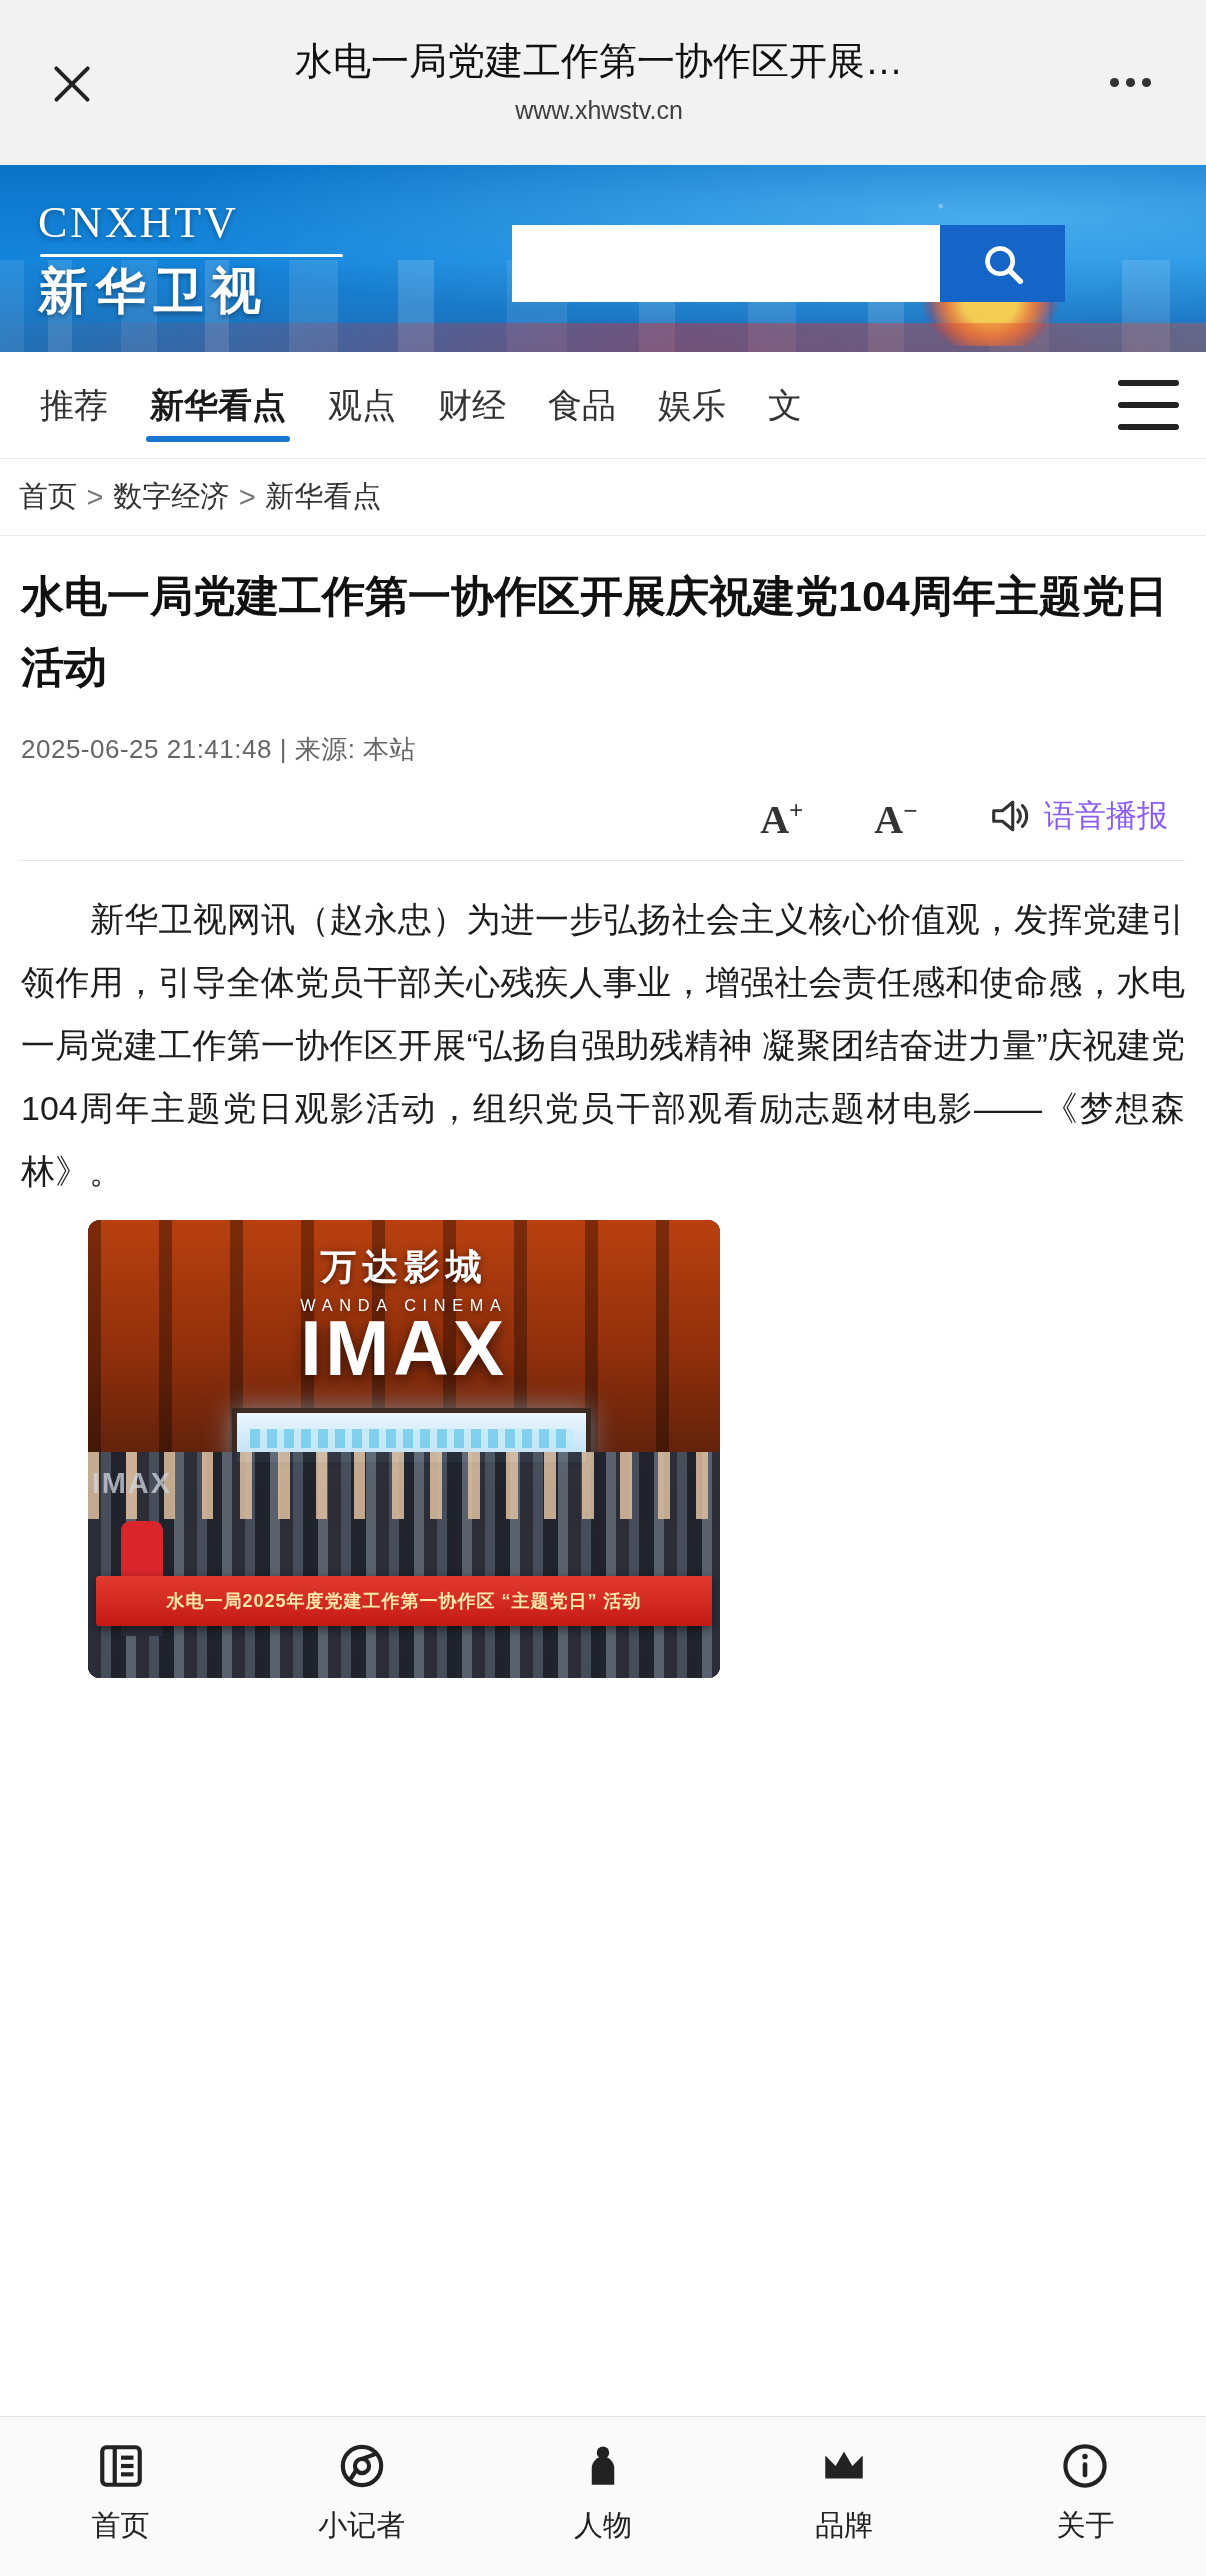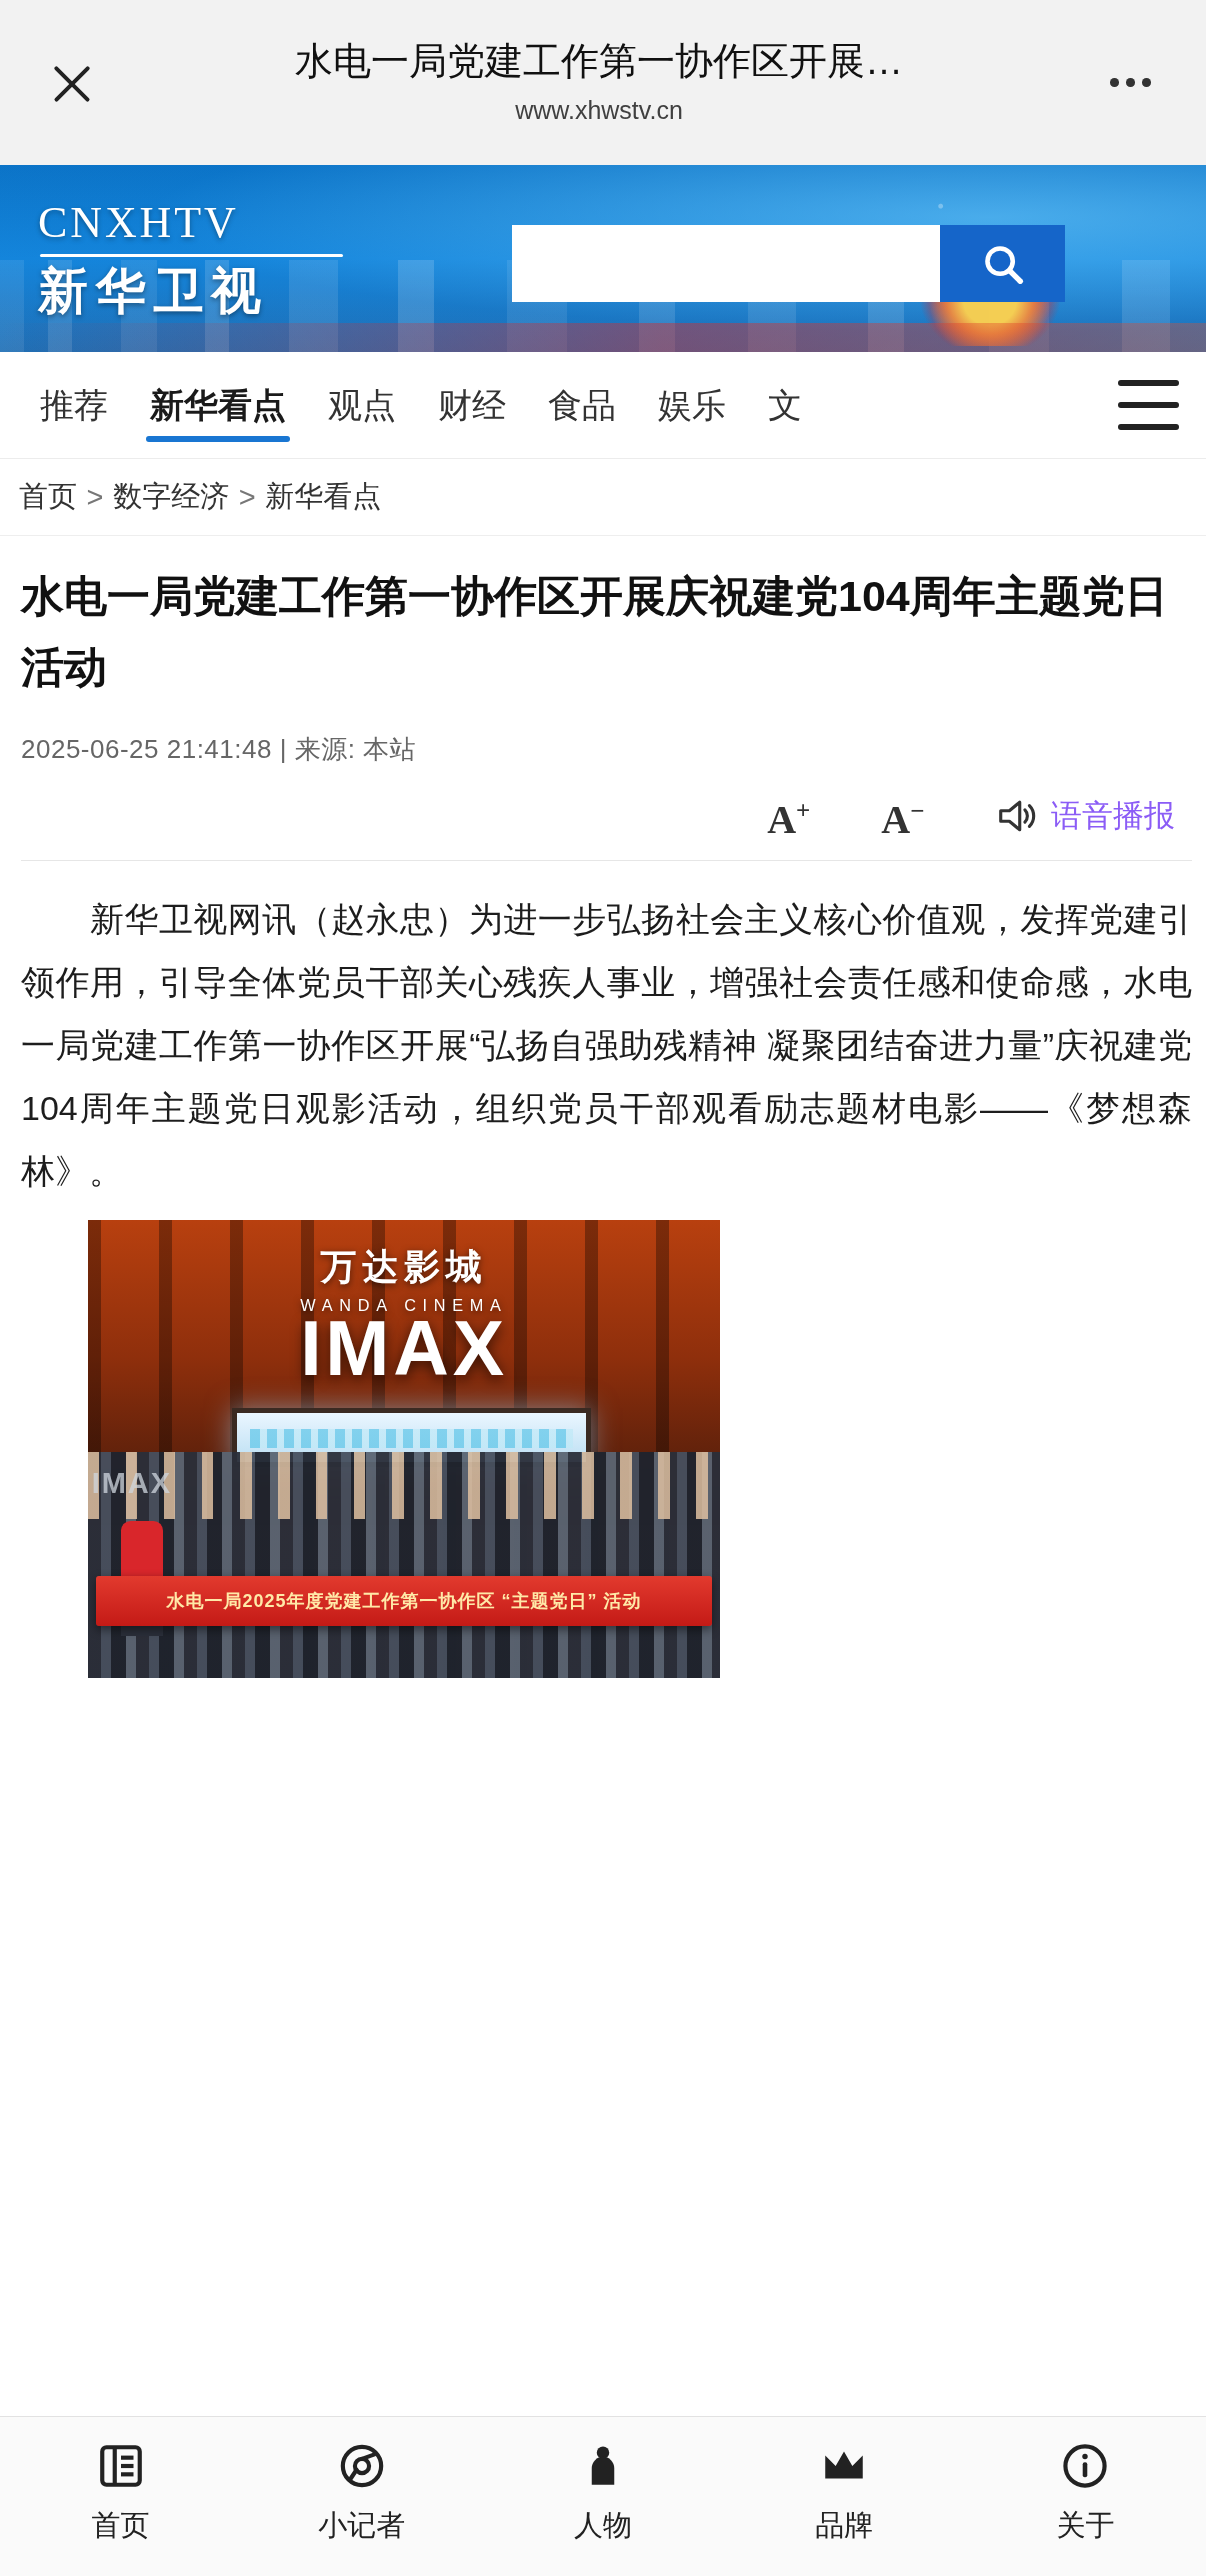--- a/index.html
+++ b/index.html
@@ -217,21 +217,21 @@
     font-size: 29px;
     color: #333;
     background: #fff;
     border-bottom: 1px solid #eeeeee;
     gap: 9.6px;
   }
   .breadcrumb a { color: #333; text-decoration: none; cursor: pointer; }
   .breadcrumb .sep { color: #777; }
 
   
-  .article { padding: 25px 14px 0 21px; background: #fff; }
+  .article { padding: 25px 21px 0 21px; background: #fff; }
   .art-title {
     font-size: 43px;
     line-height: 71px;
     font-weight: 700;
     color: #111;
     letter-spacing: 0px;
   }
   .art-meta {
     margin-top: 29px;
     font-size: 26px;
@@ -276,20 +276,21 @@
   }
   .art-body p { text-indent: 69px; }
 
   .art-figure {
     margin: 17px 0 0 67px;
     width: 632px;
     height: 458px;
     position: relative;
     overflow: hidden;
     background: #120c0a;
+    border-radius: 12px;
   }
   
   .fig-wall {
     position: absolute; inset: 0;
     background: linear-gradient(180deg,#b8400f 0%, #8f2f0c 30%, #4a1b0b 62%, #271210 100%);
   }
   .fig-pillars {
     position: absolute; inset: 0;
     background: repeating-linear-gradient(90deg,
       rgba(0,0,0,0.55) 0 13.4px, rgba(0,0,0,0) 13.4px 71px);

